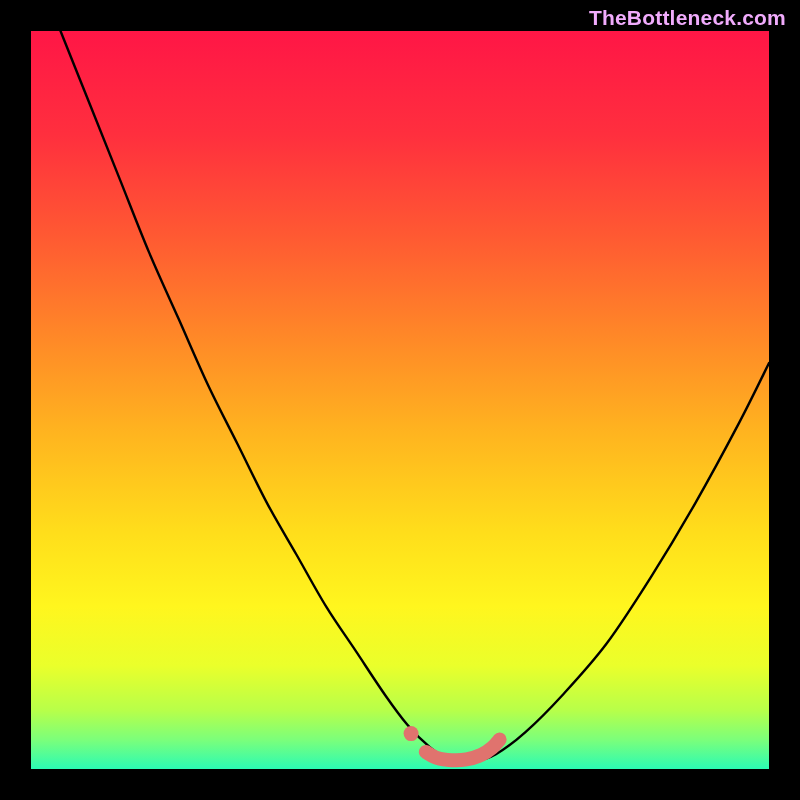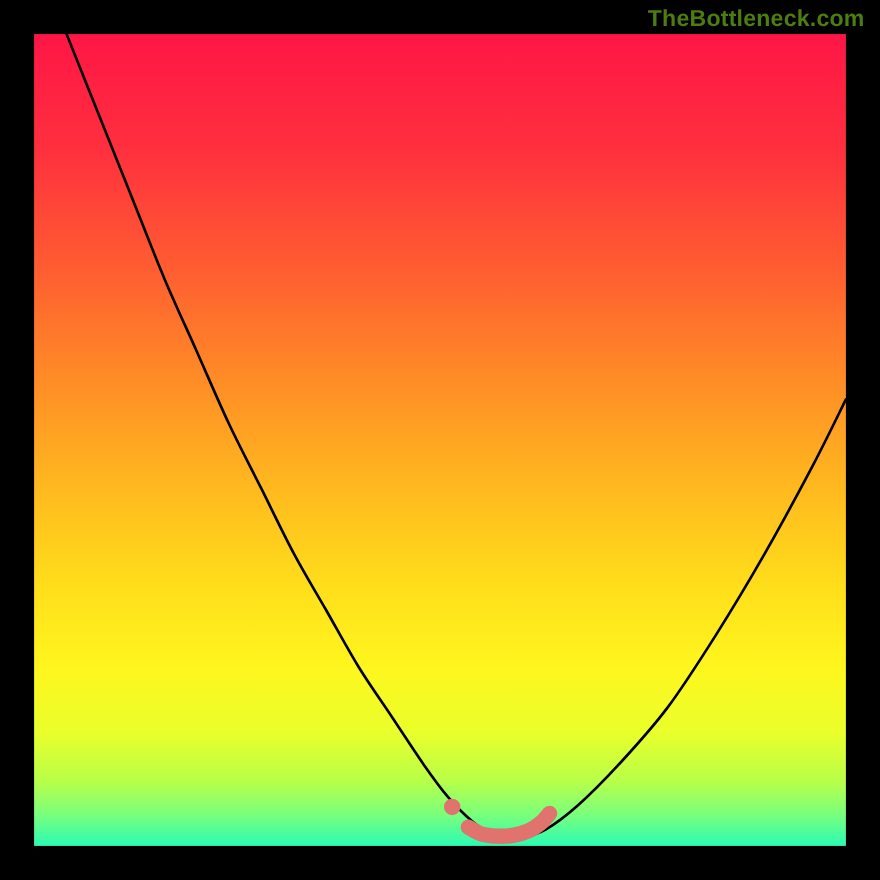--- a/index.html
+++ b/index.html
@@ -40,21 +40,21 @@
     width: 100%;
     height: 100%;
   }
   .watermark {
     position: absolute;
     top: 6px;
     right: 14px;
     font-family: Arial, Helvetica, sans-serif;
     font-size: 21px;
     font-weight: 600;
-    color: #4d7c0f;
+    color: #f0abfc;
     letter-spacing: 0.2px;
     user-select: none;
   }
 </style>
 </head>
 <body>
 
 <div class="frame">
   <div class="watermark">TheBottleneck.com</div>
   <div class="plot">

